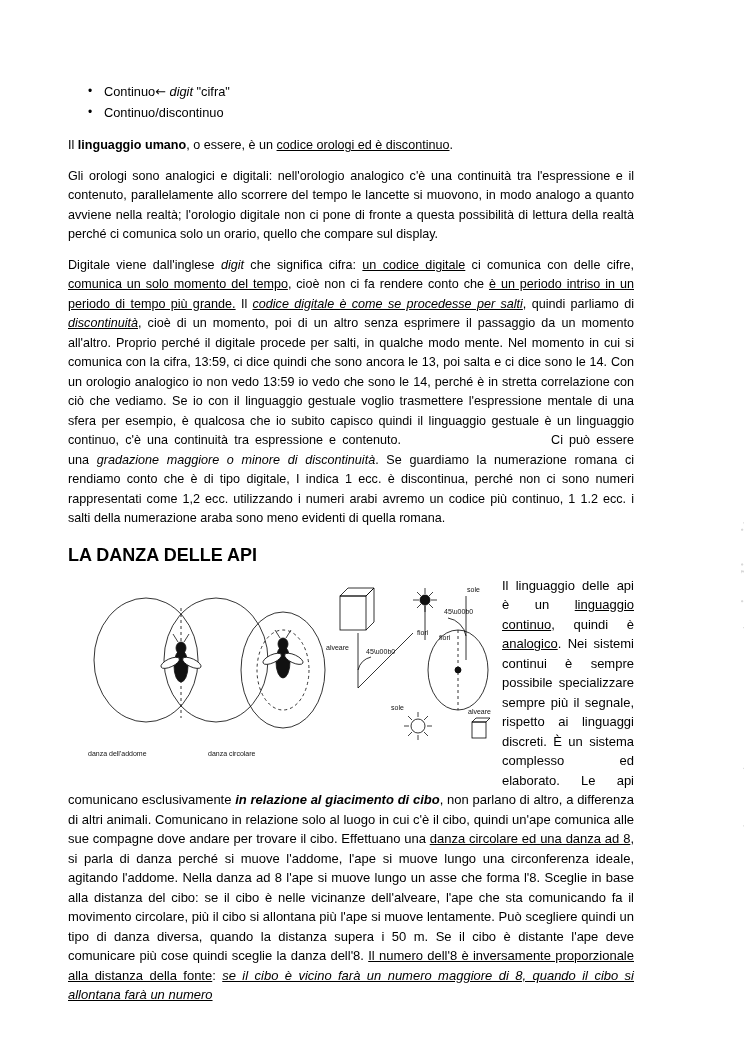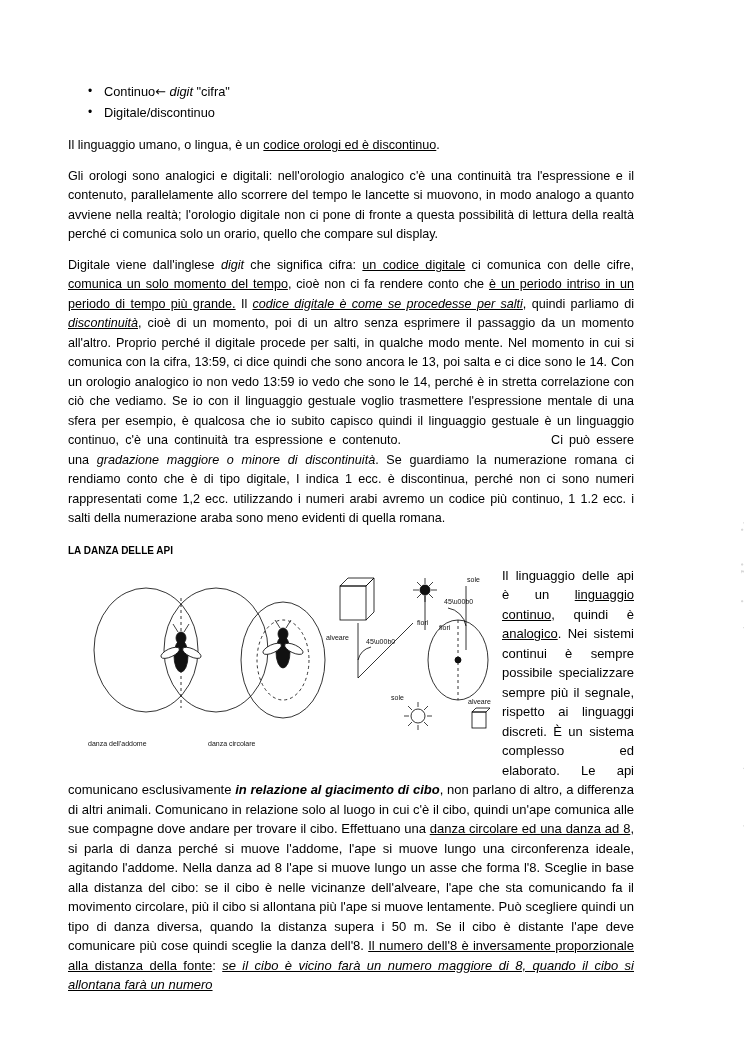--- a/index.html
+++ b/index.html
@@ -46,27 +46,27 @@
     left: 20px;
     top: 0;
     font-size: 12px;
   }
   p.para {
     font-size: 12.6px;
     line-height: 19.5px;
     text-align: justify;
     margin: 0 0 11px 0;
   }
-  .b { font-weight: normal; }
+  .b { font-weight: bold; }
   .i { font-style: italic; }
   .u { text-decoration: underline; }
   .iu { font-style: italic; text-decoration: underline; }
   .bi { font-weight: bold; font-style: italic; }
   .heading {
-    font-size: 10px;
+    font-size: 18px;
     font-weight: bold;
     margin: 16px 0 10px 0;
   }
   .arrow { font-family: "DejaVu Sans", sans-serif; }
 
   
   .figure-wrap {
     position: relative;
     width: 566px;
   }
@@ -105,24 +105,24 @@
 <body>
 
 <div class="page">
 
   <div class="watermark">stampato presso www.tesionline.it</div>
 
   <div class="content">
 
     <ul class="bullets">
       <li><span></span><span><span>Continuo</span><span class="arrow">←</span> <span class="i">digit</span> <span>"cifra"</span></span></li>
-      <li>Digitale/discontinuo</li>
+      <li>Continuo/discontinuo</li>
     </ul>
 
-    <p class="para"><span>Il </span><span class="b">linguaggio umano</span><span>, o lingua, è un </span><span class="u">codice orologi ed è discontinuo</span><span>.</span></p>
+    <p class="para"><span>Il </span><span class="b">linguaggio umano</span><span>, o essere, è un </span><span class="u">codice orologi ed è discontinuo</span><span>.</span></p>
 
     <p class="para">Gli orologi sono analogici e digitali: nell'orologio analogico c'è una continuità tra l'espressione e il contenuto, parallelamente allo scorrere del tempo le lancette si muovono, in modo analogo a quanto avviene nella realtà; l'orologio digitale non ci pone di fronte a questa possibilità di lettura della realtà perché ci comunica solo un orario, quello che compare sul display.</p>
 
     <p class="para"><span>Digitale viene dall'inglese </span><span class="i">digit</span><span> che significa cifra: </span><span class="u">un codice digitale</span><span> ci comunica con delle cifre, </span><span class="u">comunica un solo momento del tempo</span><span>, cioè non ci fa rendere conto che </span><span class="u">è un periodo intriso in un periodo di tempo più grande.</span><span> Il </span><span class="iu">codice digitale è come se procedesse per salti</span><span>, quindi parliamo di </span><span class="iu">discontinuità</span><span>, cioè di un momento, poi di un altro senza esprimere il passaggio da un momento all'altro. Proprio perché il digitale procede per salti, in qualche modo mente. Nel momento in cui si comunica con la cifra, 13:59, ci dice quindi che sono ancora le 13, poi salta e ci dice sono le 14. Con un orologio analogico io non vedo 13:59 io vedo che sono le 14, perché è in stretta correlazione con ciò che vediamo. Se io con il linguaggio gestuale voglio trasmettere l'espressione mentale di una sfera per esempio, è qualcosa che io subito capisco quindi il linguaggio gestuale è un linguaggio continuo, c'è una continuità tra espressione e contenuto.</span><span class="spacer-indent"></span><span>Ci può essere una </span><span class="i">gradazione maggiore o minore di discontinuità</span><span>. Se guardiamo la numerazione romana ci rendiamo conto che è di tipo digitale, I indica 1 ecc. è discontinua, perché non ci sono numeri rappresentati come 1,2 ecc. utilizzando i numeri arabi avremo un codice più continuo, 1 1.2 ecc. i salti della numerazione araba sono meno evidenti di quella romana.</span></p>
 
     <div class="heading">LA DANZA DELLE API</div>
 
     <div class="figure-wrap clearfix">
 
       <div class="figure">

